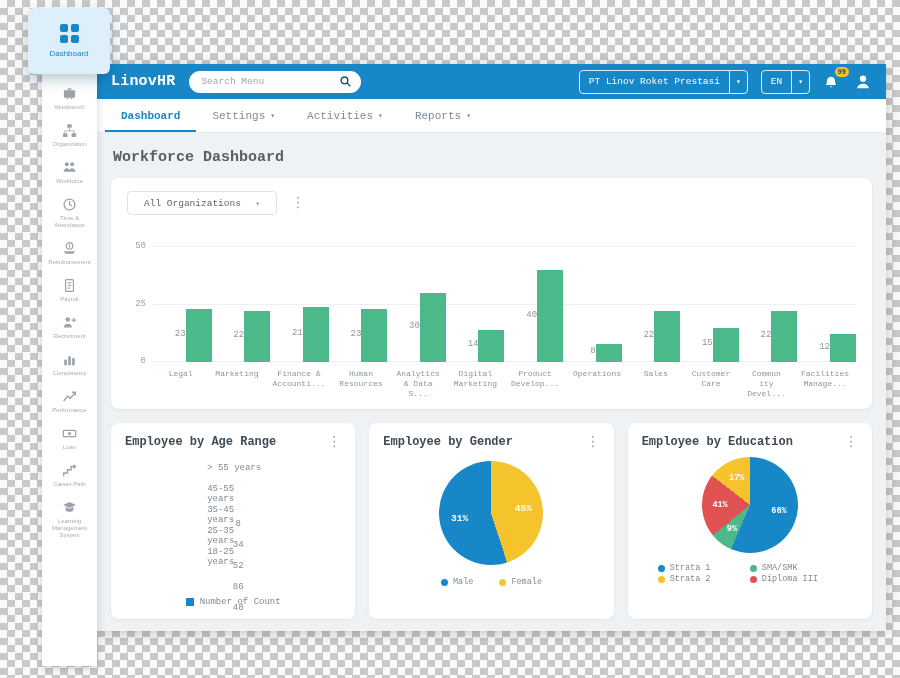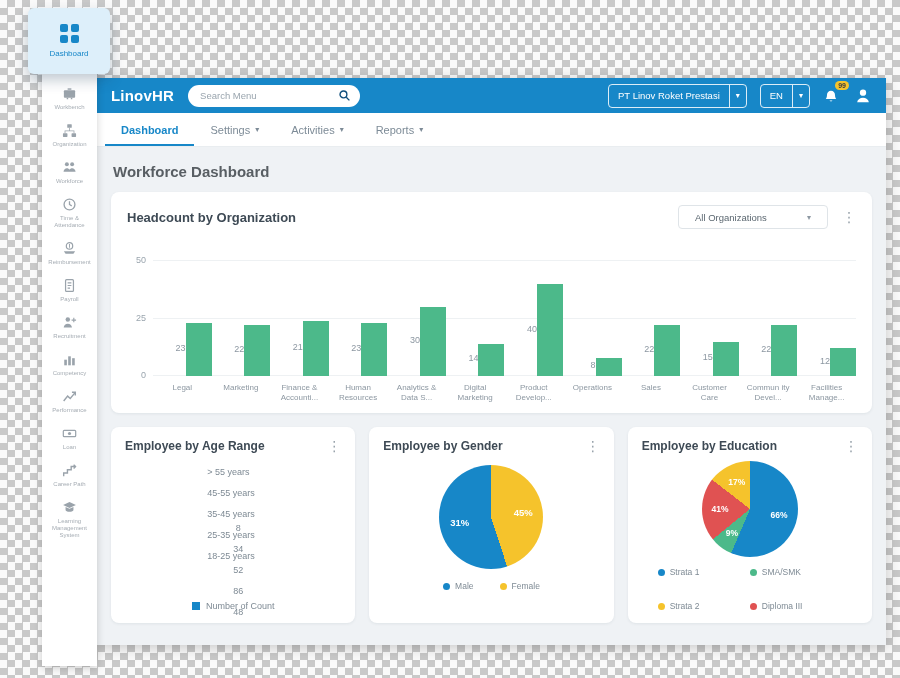--- a/index.html
+++ b/index.html
@@ -17,21 +17,21 @@
   .shortcut .grid i{background:#1787c8;border-radius:2px;display:block;}
   .shortcut .lbl{font-size:8px;color:#1787c8;}
   
   .sidebar{position:absolute;left:42px;top:62px;width:55px;height:604px;background:#fff;z-index:20;
     box-shadow:0 2px 8px rgba(0,0,0,.18);display:flex;flex-direction:column;align-items:center;padding-top:24px;gap:12px;box-sizing:border-box;overflow:hidden;}
   .side-item{display:flex;flex-direction:column;align-items:center;gap:3px;width:48px;cursor:pointer;}
   .side-item .sicon{width:15px;height:15px;color:#9aa3ab;display:block;}
   .side-item .sicon svg{width:15px;height:15px;display:block;}
   .side-item .slbl{font-size:6px;line-height:7px;color:#a6adb4;text-align:center;}
   
-  .main{position:absolute;left:97px;top:78px;width:789px;height:566px;background:#fff;z-index:10;box-shadow:0 3px 14px rgba(0,0,0,.22);}
+  .main{position:absolute;left:97px;top:64px;width:789px;height:566px;background:#fff;z-index:10;box-shadow:0 3px 14px rgba(0,0,0,.22);font-family:Liberation Mono, monospace;}
   .topbar{height:35px;background:#1787c8;display:flex;align-items:center;padding:0 14px;gap:14px;box-sizing:border-box;}
   .logo{color:#fff;font-size:15px;font-weight:700;letter-spacing:.2px;}
   .search{position:relative;width:172px;height:22px;}
   .search input{width:100%;height:100%;border:none;border-radius:12px;box-sizing:border-box;padding:0 28px 0 12px;font-size:9.5px;color:#333;outline:none;font-family:inherit;}
   .search input::placeholder{color:#9aa5ae;}
   .search .sic{position:absolute;right:9px;top:4px;width:13px;height:13px;color:#0f4e7c;cursor:pointer;}
   .search .sic svg{width:13px;height:13px;display:block;}
   .top-right{margin-left:auto;display:flex;align-items:center;gap:13px;}
   .tsel{display:flex;align-items:stretch;border:1px solid rgba(255,255,255,.85);border-radius:4px;height:24px;color:#fff;font-size:9.5px;cursor:pointer;box-sizing:border-box;}
   .tsel .tval{display:flex;align-items:center;padding:0 9px;white-space:nowrap;}
@@ -82,21 +82,21 @@
   
   .pie{border-radius:50%;position:relative;margin:12px auto 0;}
   .pie-g{width:104px;height:104px;}
   .pie-e{width:96px;height:96px;margin-top:8px;}
   .pie-label{position:absolute;transform:translate(-50%,-50%);color:#fff;font-size:8.5px;font-weight:600;}
   .pie-g .pie-label{font-size:9.5px;}
   .legend-row{display:flex;justify-content:center;gap:26px;margin-top:12px;}
   .legend-item{display:flex;align-items:center;gap:5px;}
   .dot{width:7px;height:7px;border-radius:50%;display:inline-block;}
   .legend-item .llbl{font-size:8.5px;color:#7e8a94;}
-  .legend-grid{display:grid;grid-auto-flow:column;grid-template-rows:auto auto;grid-template-columns:1fr 1fr;row-gap:24px;margin-top:10px;padding:0 16px;}
+  .legend-grid{display:grid;grid-auto-flow:column;grid-template-rows:auto auto;grid-template-columns:1fr 1fr;row-gap:1px;margin-top:10px;padding:0 16px;}
 </style>
 </head>
 <body>
 
 <div class="shortcut">
   <span class="grid">
       <i></i>
       <i></i>
       <i></i>
       <i></i>
@@ -276,21 +276,20 @@
         <span class="tlbl">Reports</span>
         <span class="caret">▾</span>
       </div>
     </div>
 
   <div class="content">
     <div class="page-title">Workforce Dashboard</div>
 
     <section class="card hc-card">
       <div class="card-head">
-        <span class="card-title">Headcount by Organization</span>
         <div class="select">
           <span>All Organizations</span>
           <span class="caret">▾</span>
         </div>
         <span class="kebab">⋮</span>
       </div>
       <div class="chart-wrap">
         <div class="yaxis">
             <span style="bottom: -4px;">0</span>
             <span style="bottom: 53.5px;">25</span>

